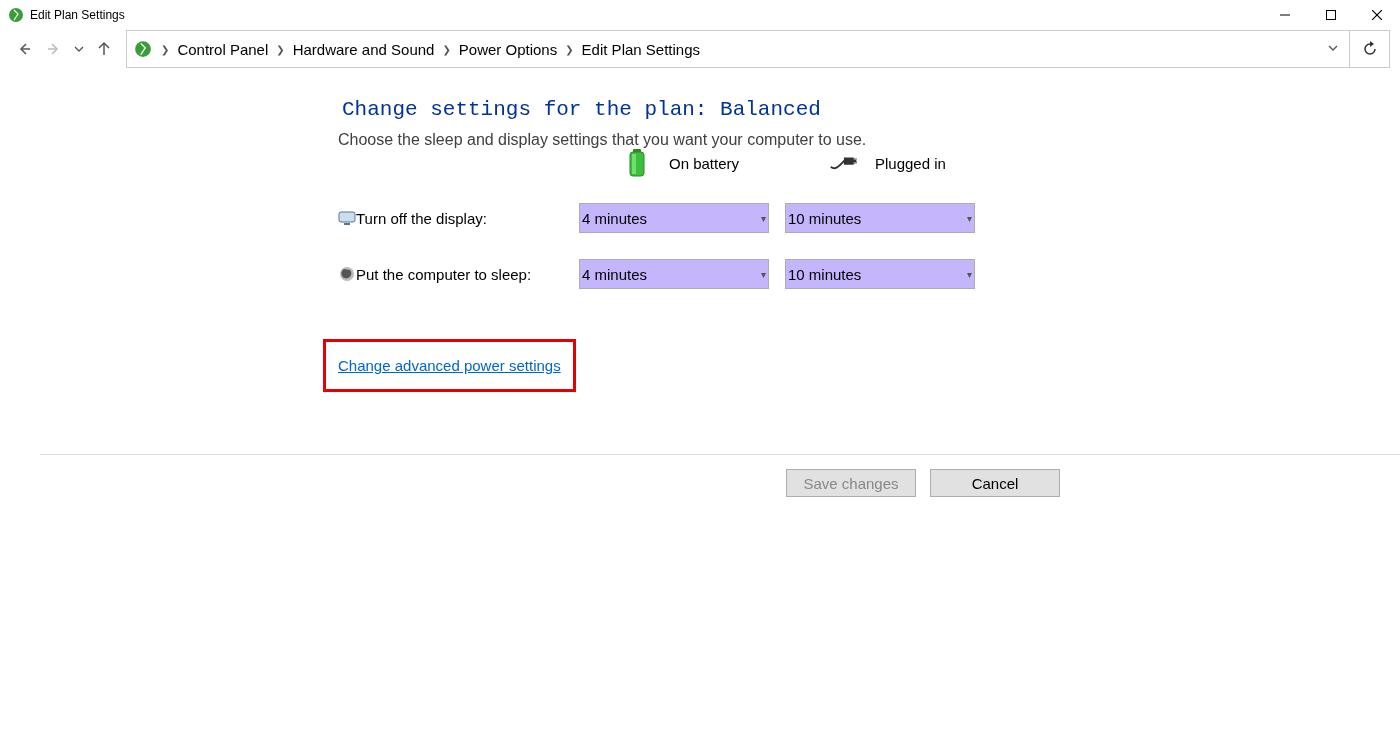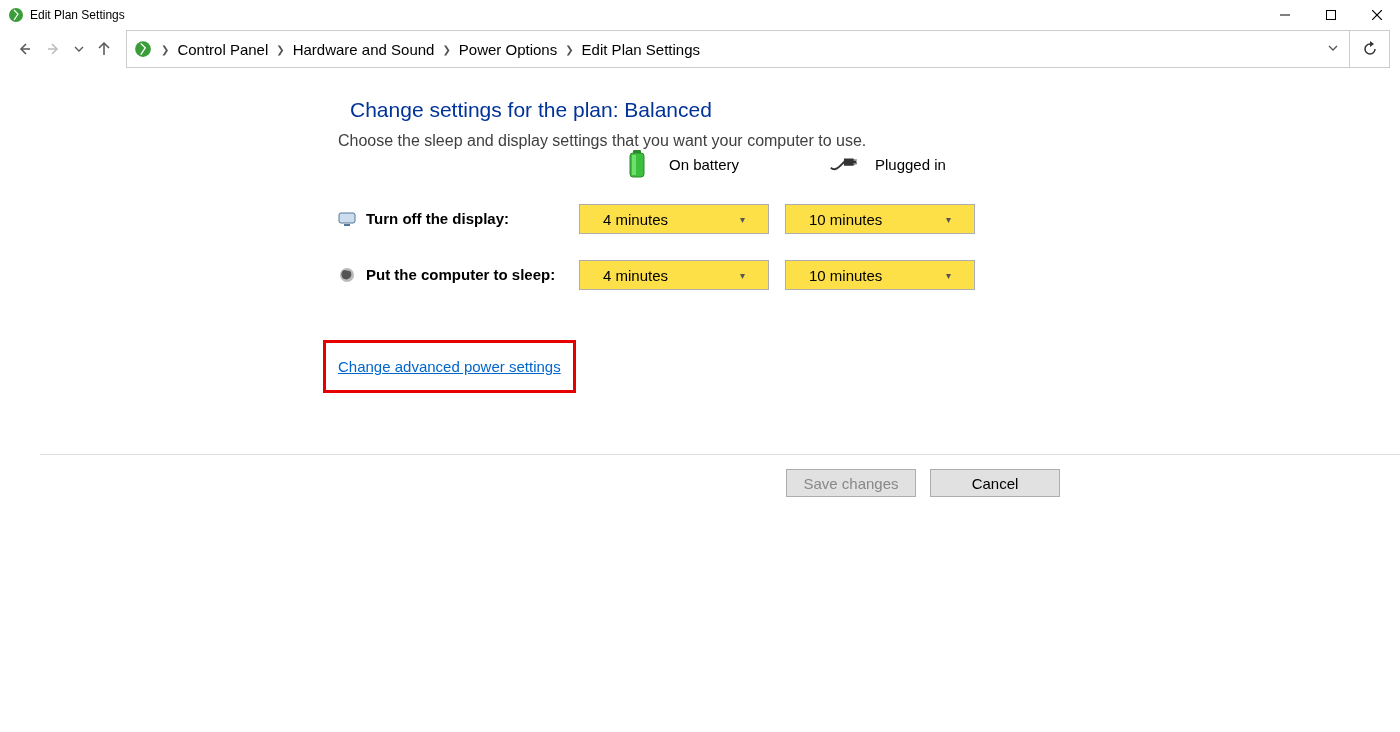--- a/index.html
+++ b/index.html
@@ -94,51 +94,51 @@
 
   
   .content {
     padding: 30px 0 0 338px;
     position:relative;
   }
   h1.page-heading {
     font-size: 21px;
     font-weight: 400;
     color: #003399;
-    margin: 0 0 10px 12px;
+    margin: 0 0 10px 4px;
+    font-family: Liberation Mono, monospace;
   }
   .subtext { font-size:16px; color:#404040; }
 
   .grid {
     display:grid;
     grid-template-columns: 225px 190px 190px;
     column-gap: 16px;
     row-gap: 26px;
     align-items:center;
   }
   .col-header {
     display:flex; align-items:center; gap:18px;
     font-size:15px;
     justify-content:flex-start;
     padding-left:44px;
   }
   .col-header .hicon { width:28px; height:28px; display:flex; align-items:center; justify-content:center;}
   .row-label {
-    display:flex; gap:10px;
-    font-size:15px;
-    font-weight:bold;
+    display:flex; align-items:center; 
+    font-size:15px;
   }
   .row-label .ricon { width:18px; height:18px; }
   .dropdown {
     height: 30px;
     border:1px solid #adadad;
-    background:#fde047;
-    display:flex;
-    align-items:center;
-    padding:0 23px;
+    background:#c4b5fd;
+    display:flex;
+    align-items:center;
+    padding:0 2px;
     font-size:15px;
     justify-content:space-between;
   }
   .dropdown .dd-arrow { font-size:10px; color:#555; }
 
   .links { margin-top: 50px; }
   .link {
     font-size:15px;
     color:#0066cc;
     text-decoration:none;

